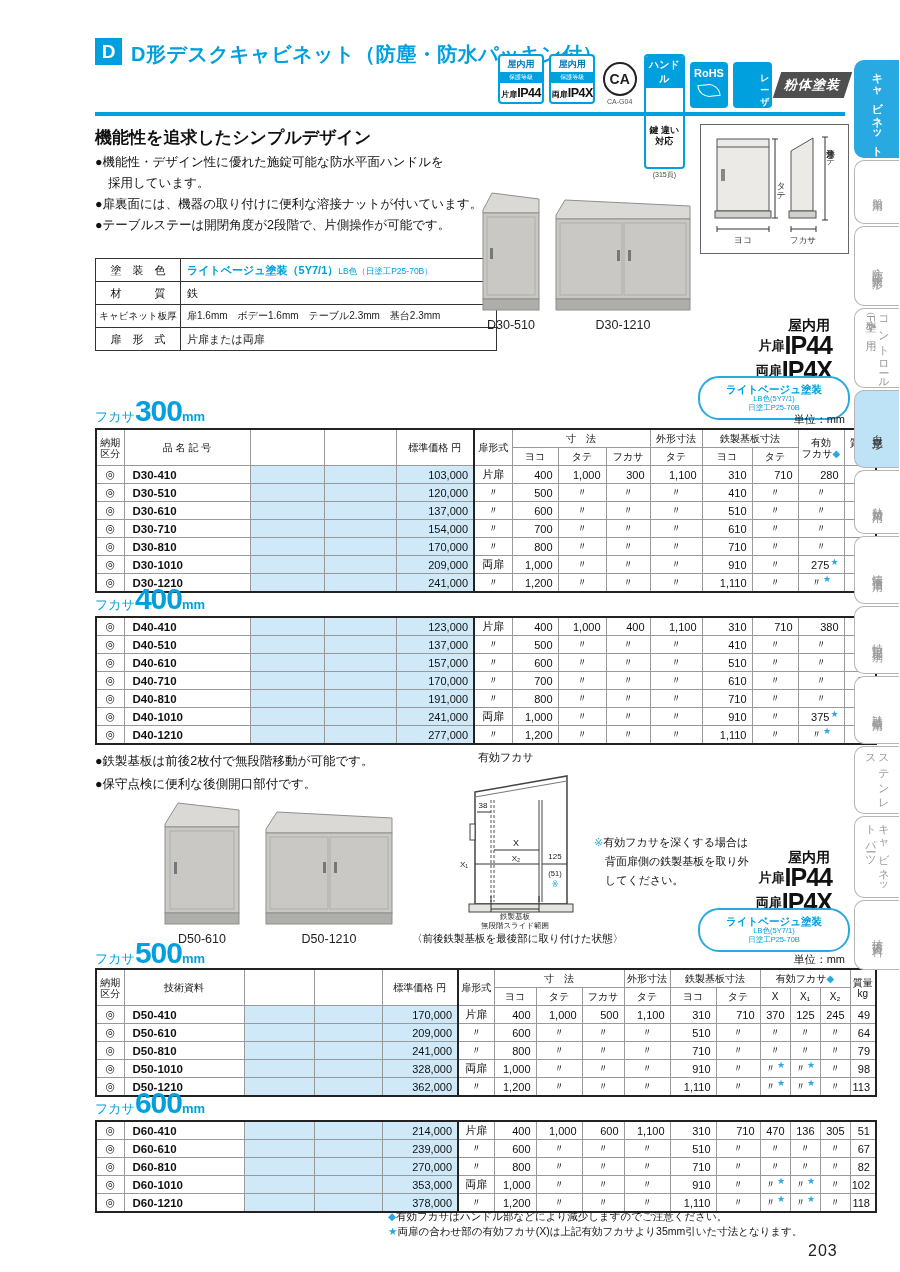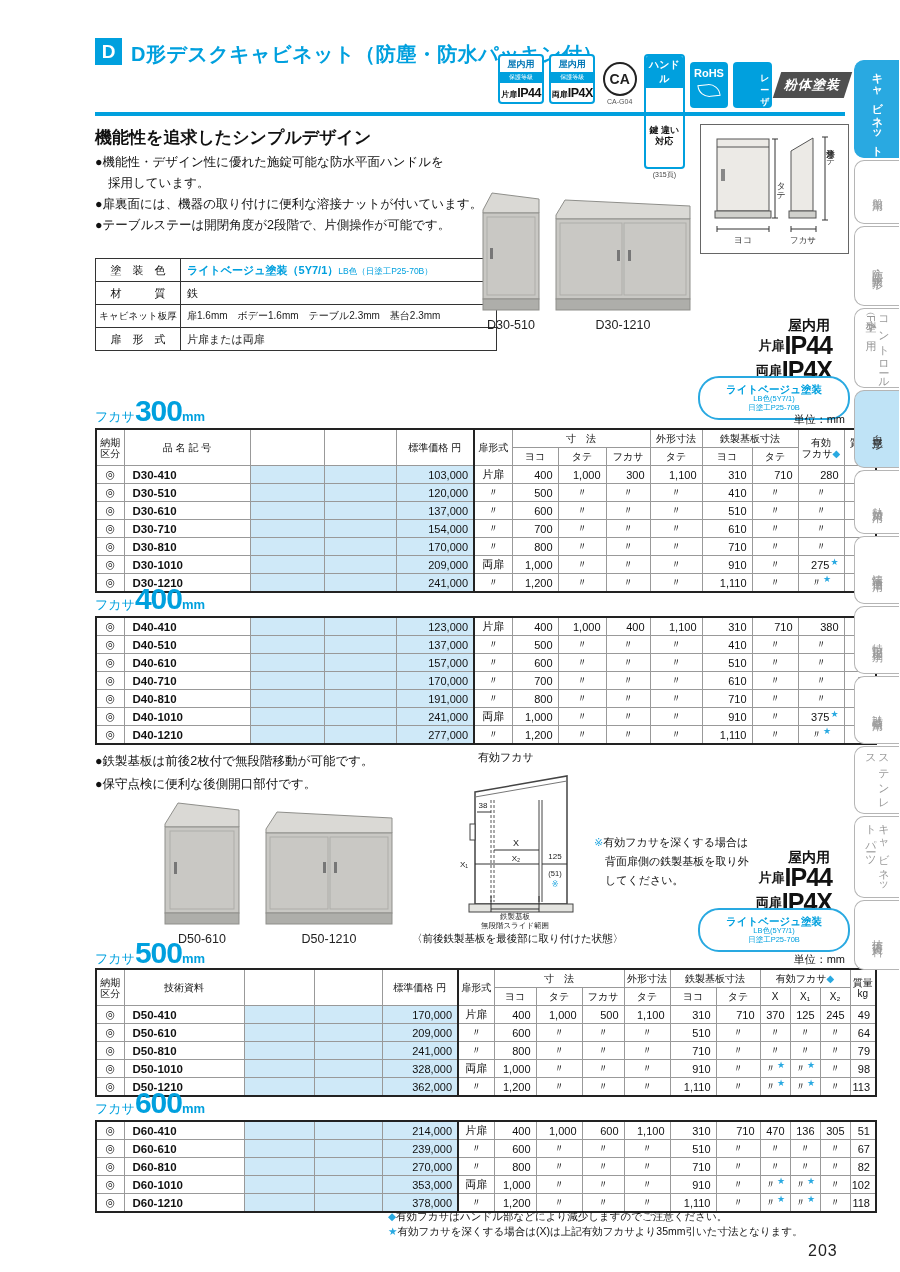--- a/index.html
+++ b/index.html
@@ -870,21 +870,21 @@
             <td class="ctr">〃<span class="star">★</span></td>
             <td class="ctr">〃</td>
             <td class="num">118</td>
           </tr>
         </tbody>
       </table>
     </div>
 
   <div class="abs footnotes" style="left:388px;top:1209px">
     <div><span class="fn-dia">◆</span><span>有効フカサはハンドル部などにより減少しますのでご注意ください。</span></div>
-    <div><span class="fn-star">★</span><span>有効フカサを深くする場合は(X)は上記有効フカサより35mm引いた寸法となります。</span></div>
+    <div><span class="fn-star">★</span><span>両扉の合わせ部の有効フカサ(X)は上記有効フカサより35mm引いた寸法となります。</span></div>
   </div>
 
   <div class="abs page-num" style="left:808px;top:1242px">203</div>
 
   <div class="abs sidebar" id="sidebar">
       <div class="side-tab s-active" style="height:96px">
         <span>キャビネット</span>
       </div>
       <div class="side-tab s-normal" style="height:62px">
         <span>盤用</span>

